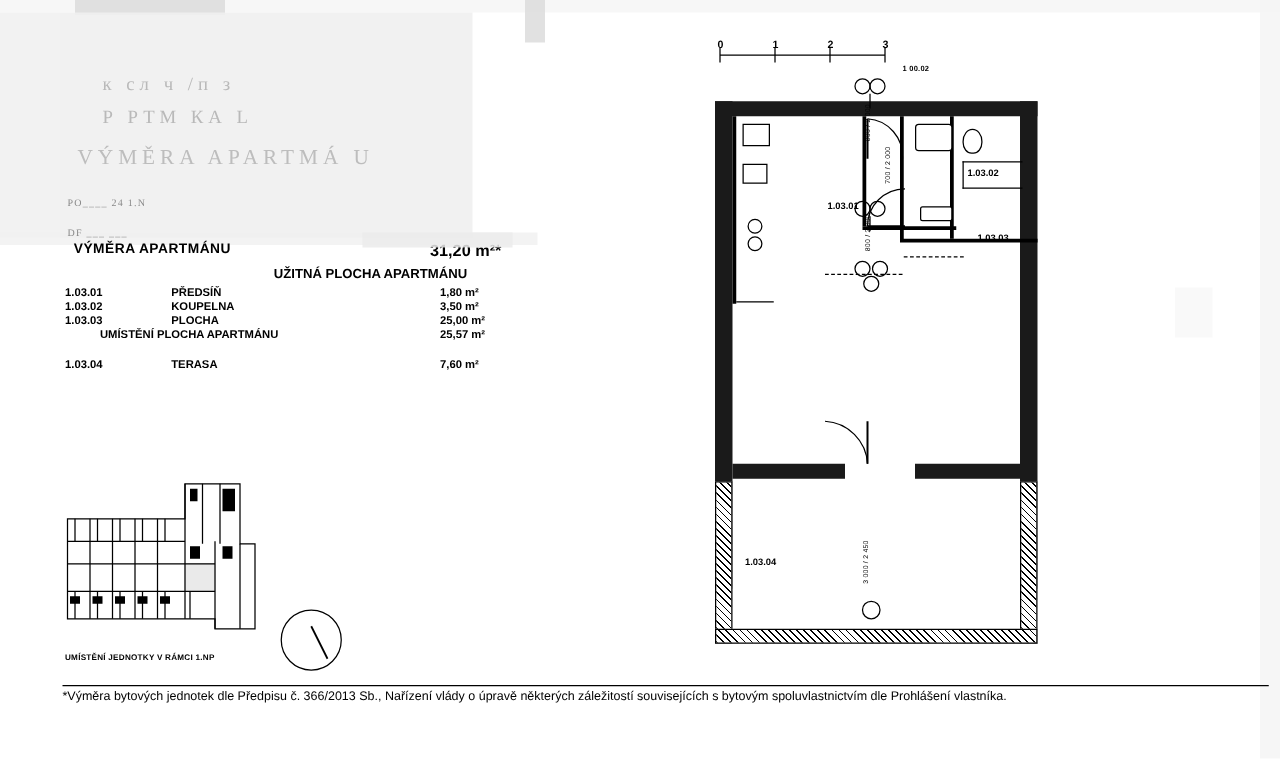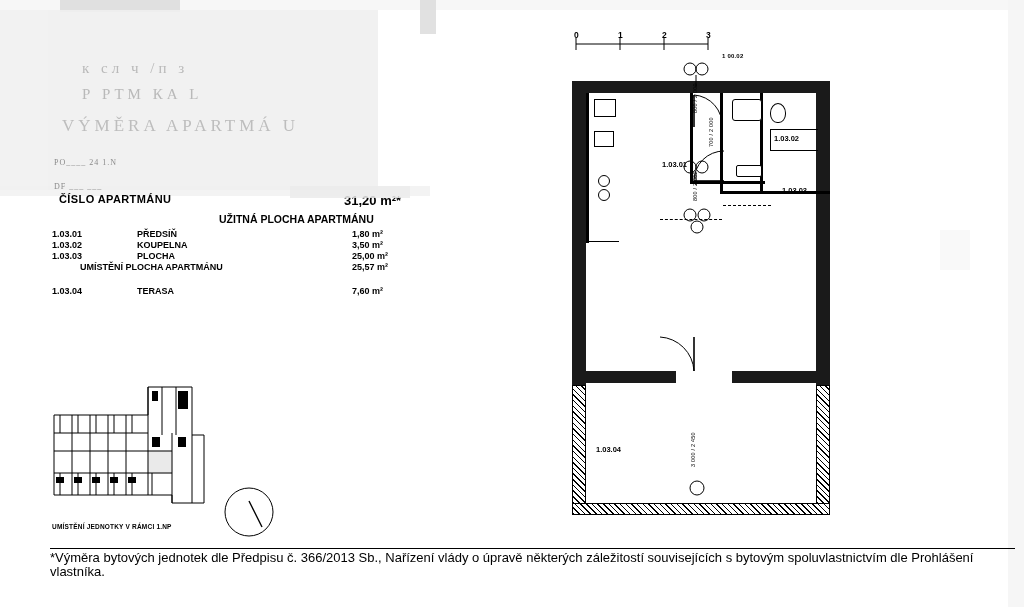--- a/index.html
+++ b/index.html
@@ -129,21 +129,21 @@
   }
   .fix.round { border-radius: 50%; }
 
   
   .footrule {
     position: absolute; left: 50px; top: 548px; width: 965px;
     border-top: 1px solid #000;
   }
   .footnote {
     position: absolute; left: 50px; width: 975px;
-    font-size: 13px; line-height: 14px;
+    font-size: 10px; line-height: 14px;
   }
   .footnote-1 { top: 551px; }
   .footnote-2 { top: 565px; }
 </style>
 </head>
 <body>
 
 <div id="page">
 
   <div class="smudge" style="left:0;top:0;width:1024px;height:10px;background:#f6f6f6;"></div>
@@ -155,21 +155,21 @@
   <div class="smudge" style="left:0;top:186px;width:430px;height:10px;background:#f1f1f1;"></div>
 
   <div class="hand-box"></div>
   <div class="hand-line hand-1">к  сл ч /п  з</div>
   <div class="hand-line hand-2">Р  РТМ    КА L</div>
   <div class="hand-line hand-3">VÝMĚRA APARTMÁ  U</div>
   <div class="hand-line hand-small-1">DF ___ ___</div>
   <div class="hand-line hand-small-2">PO____ 24 1.N</div>
 
   <div class="legend">
-    <div class="legend-title">ČÍSLO APARTMÁNU</div>
+    <div class="legend-title">VÝMĚRA APARTMÁNU</div>
     <div class="legend-total-val">31,20 m²*</div>
     <div class="legend-subtitle">UŽITNÁ PLOCHA APARTMÁNU</div>
 
     <div class="row" style="top:36px;left:0;width:370px;">
       <span class="code">1.03.01</span>
       <span class="name">PŘEDSÍŇ</span>
       <span class="val">1,80 m²</span>
     </div>
     <div class="row" style="top:47px;left:0;width:370px;">
       <span class="code">1.03.02</span>

